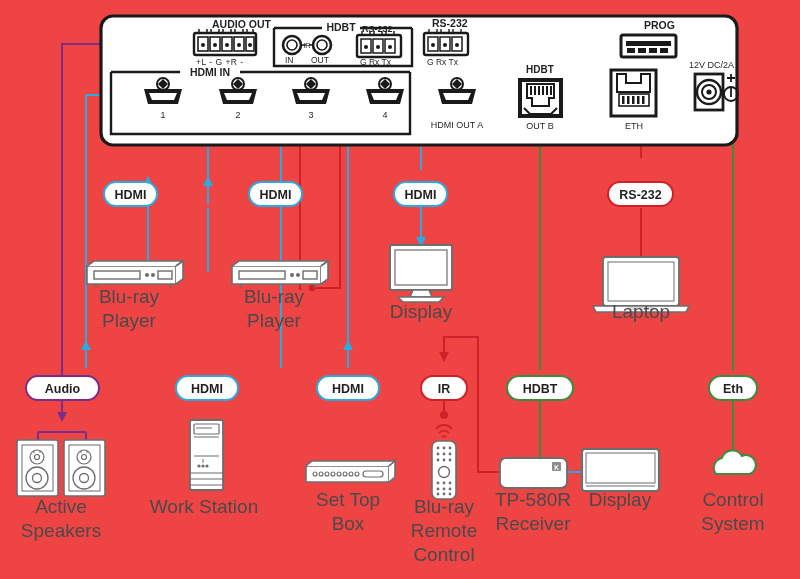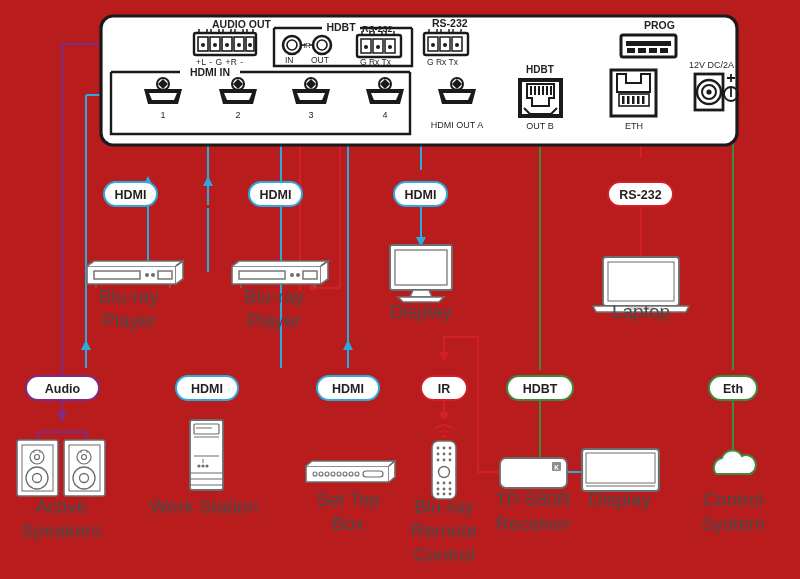--- a/index.html
+++ b/index.html
@@ -1,17 +1,17 @@
 <!DOCTYPE html>
 <html><head>
 <meta charset="utf-8">
 <style>
   html,body{margin:0;padding:0;background:#ffffff;}
   body{width:800px;height:579px;font-family:"Liberation Sans",sans-serif;}
-  #stage{position:relative;width:800px;height:579px;overflow:hidden;background:#b91c1c;}
+  #stage{position:relative;width:800px;height:579px;overflow:hidden;background:#ef4444;}
   svg{display:block;}
   .lbl{font-family:"Liberation Sans",sans-serif;}
 </style>
 </head>
 <body>
 
 <div id="stage">
 <svg width="800" height="579" viewBox="0 0 800 579" xmlns="http://www.w3.org/2000/svg">
 
   <defs>

